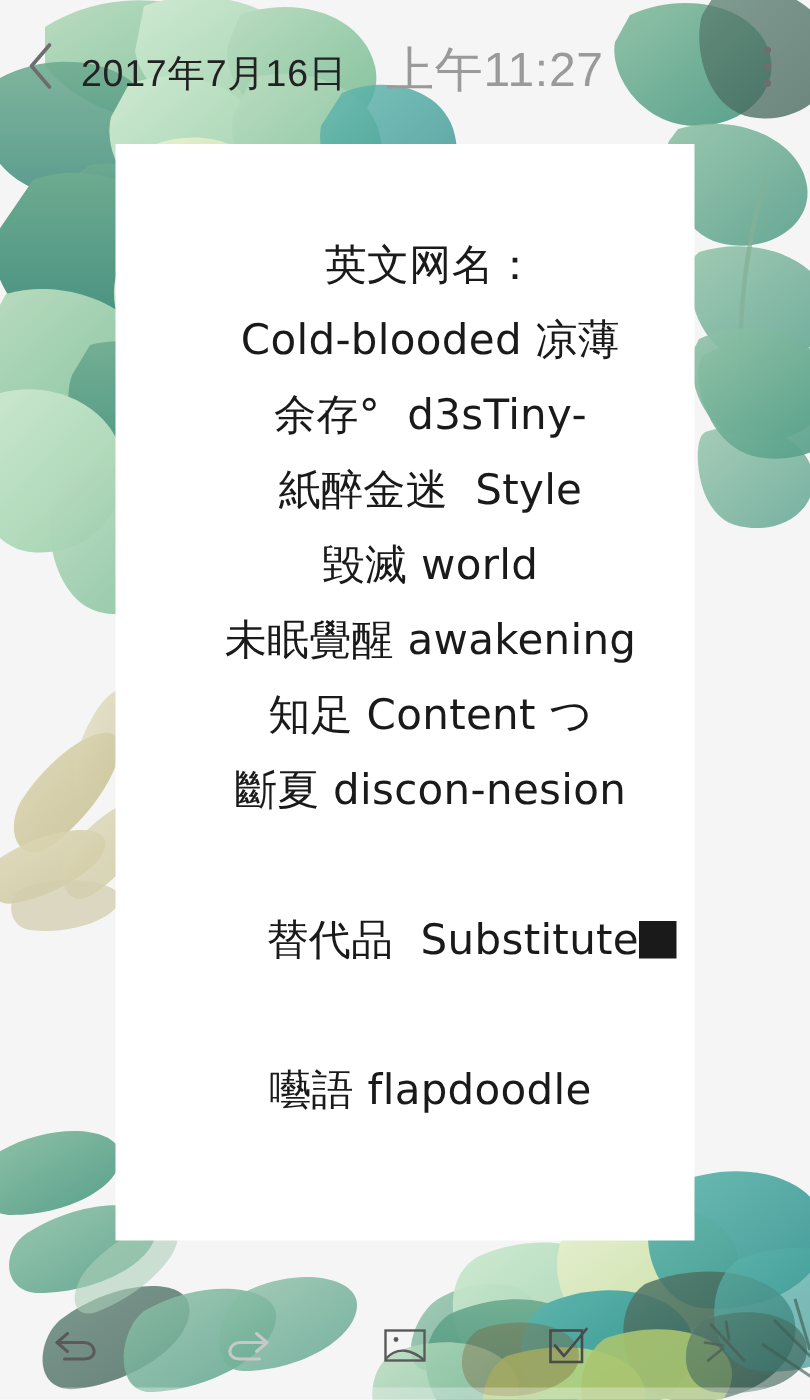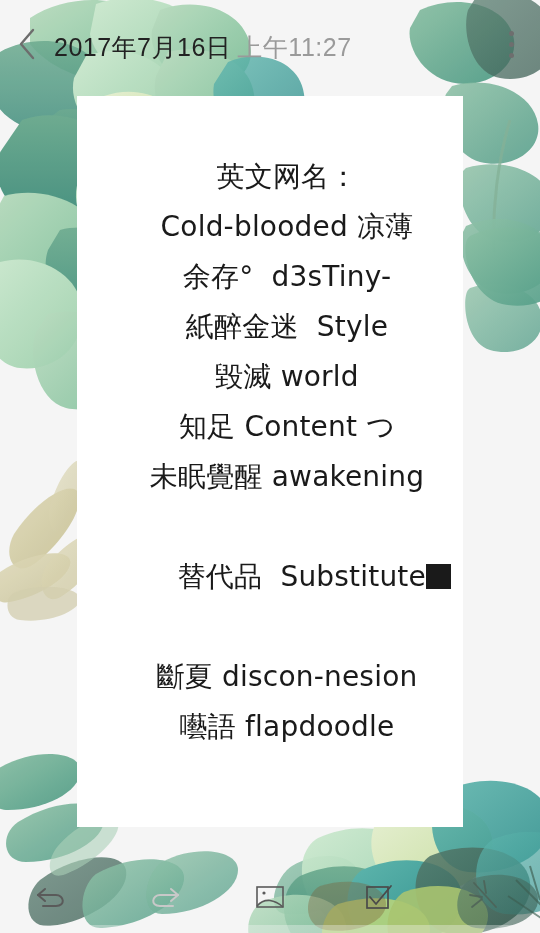--- a/index.html
+++ b/index.html
@@ -44,32 +44,32 @@
     align-items: center;
     justify-content: center;
     flex: 0 0 auto;
   }
   #back-btn svg { display:block; }
 
   #title-wrap {
     flex: 1 1 auto;
     display: flex;
     align-items: baseline;
-    gap: 6px;
+    gap: 26px;
     padding-top: 6px;
   }
 
   #note-date {
     font-size: 25px;
     color: #222222;
     letter-spacing: 0.5px;
     white-space: nowrap;
   }
   #note-time {
-    font-size: 25px;
+    font-size: 32px;
     color: #9a9a9a;
     letter-spacing: 0.5px;
     white-space: nowrap;
   }
 
   #overflow-btn {
     width: 58px;
     height: 88px;
     display: flex;
     flex-direction: column;
@@ -285,26 +285,26 @@
   </div>
 </div>
 
 <div id="note-card">
   <div id="note-body">
     <div class="note-line">英文网名：</div>
     <div class="note-line">Cold-blooded 凉薄</div>
     <div class="note-line">余存°  d3sTiny-</div>
     <div class="note-line">紙醉金迷  Style</div>
     <div class="note-line">毀滅 world</div>
+    <div class="note-line">未眠覺醒 awakening</div>
     <div class="note-line">知足 Content つ</div>
-    <div class="note-line">未眠覺醒 awakening</div>
+    <div class="note-line">斷夏 discon-nesion</div>
     <div class="note-line">
       <span>替代品  Substitute</span><span class="tofu"></span>
     </div>
-    <div class="note-line">斷夏 discon-nesion</div>
     <div class="note-line">囈語 flapdoodle</div>
 
   </div>
 </div>
 
 <div id="bottombar">
 
   <div class="tool-btn">
     <span>
       <svg width="40" height="34" viewBox="0 0 40 34">

